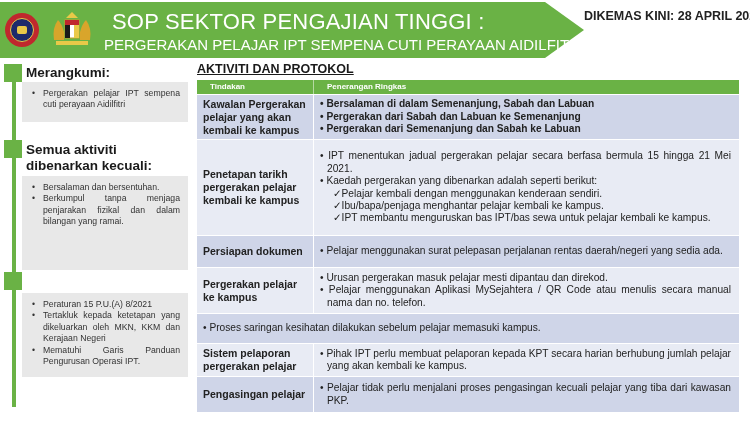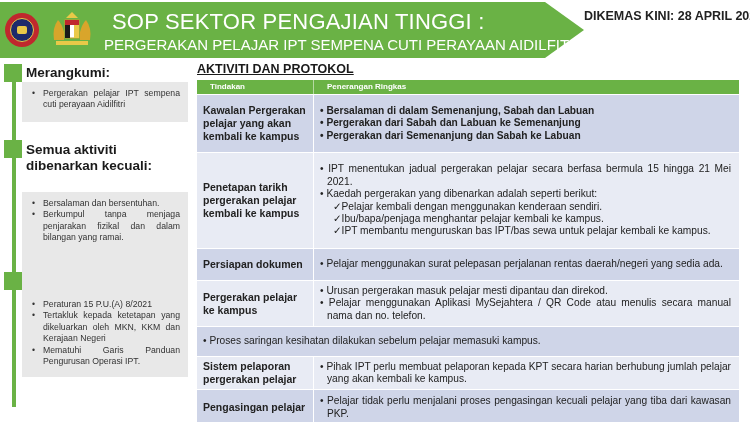--- a/index.html
+++ b/index.html
@@ -87,21 +87,21 @@
 <div class="tl-marker" style="top:64px"></div>
 <div class="sec-head" style="top:65px">Merangkumi:</div>
 <div class="sec-box" style="top:82px;height:40px">
   <ul>
     <li>Pergerakan pelajar IPT sempena cuti perayaan Aidilfitri</li>
   </ul>
 </div>
 
 <div class="tl-marker" style="top:140px"></div>
 <div class="sec-head" style="top:142px;width:165px">Semua aktiviti dibenarkan kecuali:</div>
-<div class="sec-box" style="top:192px;height:105px">
+<div class="sec-box" style="top:176px;height:94px">
   <ul>
     <li>Bersalaman dan bersentuhan.</li>
     <li>Berkumpul tanpa menjaga penjarakan fizikal dan dalam bilangan yang ramai.</li>
   </ul>
 </div>
 
 <div class="tl-marker" style="top:272px"></div>
 <div class="sec-head" style="top:292px">Arahan Tetap:</div>
 <div class="sec-box" style="top:293px;height:84px">
   <ul>
@@ -112,21 +112,21 @@
 </div>
 
 <div class="section-title">AKTIVITI DAN PROTOKOL</div>
 
 <div class="table">
   <div class="thead">
     <div class="c1">Tindakan</div>
     <div class="c2">Penerangan Ringkas</div>
   </div>
 
-  <div class="row dark" style="height:58px">
+  <div class="row dark" style="height:45px">
     <div class="c1">Kawalan Pergerakan pelajar yang akan kembali ke kampus</div>
     <div class="c2 bold">
       <p class="b">Bersalaman di dalam Semenanjung, Sabah dan Labuan</p>
       <p class="b">Pergerakan dari Sabah dan Labuan ke Semenanjung</p>
       <p class="b">Pergerakan dari Semenanjung dan Sabah ke Labuan</p>
     </div>
   </div>
 
   <div class="row light" style="height:96px">
     <div class="c1">Penetapan tarikh pergerakan pelajar kembali ke kampus</div>

